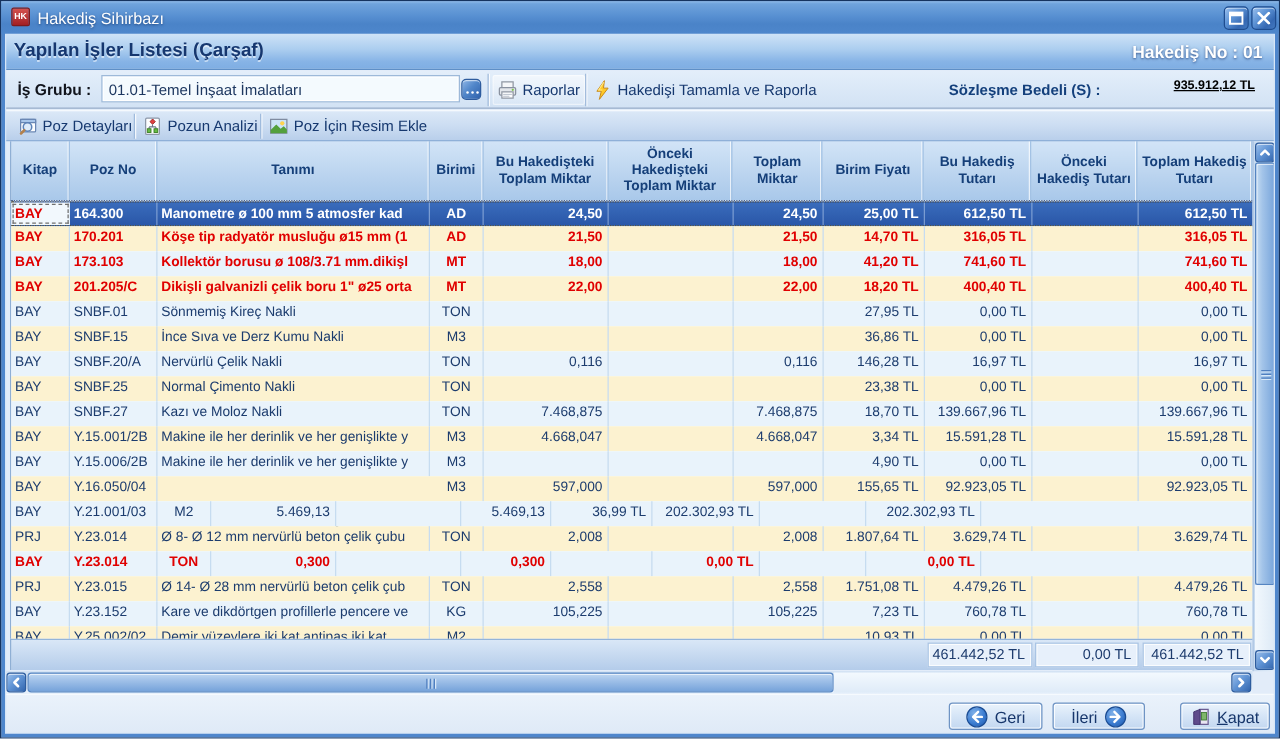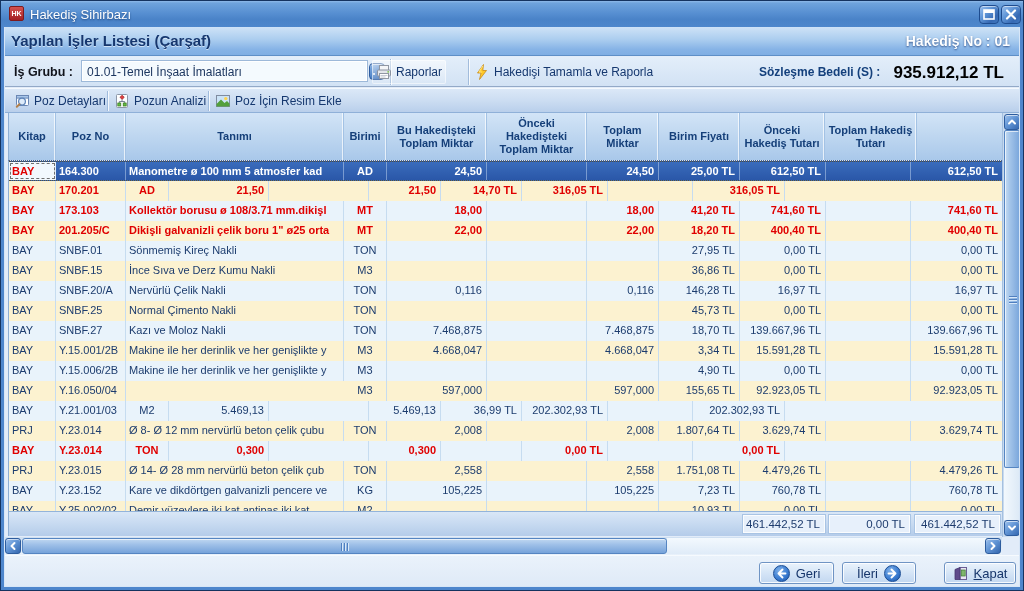--- a/index.html
+++ b/index.html
@@ -47,21 +47,21 @@
     box-shadow:inset 0 1px 0 rgba(255,255,255,.6); }
   .dots-btn i { position:absolute; top:9px; width:2px; height:2px; border-radius:50%; background:#fff; }
   .dots-btn i:nth-child(1){left:3px} .dots-btn i:nth-child(2){left:7px} .dots-btn i:nth-child(3){left:11px}
   .cmd-sep { position:absolute; top:2px; width:1px; height:26px; background:#A2BCDC;
     box-shadow:1px 0 0 rgba(255,255,255,.8); }
   .cmd-item { position:absolute; top:3px; height:24px; display:flex; align-items:center; gap:4px;
     font-size:12px; color:#16386F; padding:0 4px; border-radius:2px; }
   .cmd-item.raised { background:linear-gradient(rgba(255,255,255,.55),rgba(255,255,255,.12));
     box-shadow:inset 0 0 0 1px rgba(255,255,255,.5); }
   .soz-lbl { position:absolute; top:8px; font-size:12px; font-weight:bold; color:#14407C; }
-  .soz-val { position:absolute; top:6px; right:16px; font-size:17px; font-weight:bold; color:#000; }
+  .soz-val { position:absolute; top:6px; right:16px; font-size:10px; font-weight:bold; color:#000;text-decoration:underline; }
 
   .toolbar2 { position:absolute; left:4px; top:88px; width:1016px; height:25px;
     background:linear-gradient(#DBE8F7 0%, #CCDDF2 50%, #B9CFEB 100%);
     border-top:1px solid #F5F9FD; border-bottom:1px solid #8FB0D8; z-index:5; }
   .tb-item { position:absolute; top:1px; height:22px; display:flex; align-items:center; gap:4px;
     font-size:12px; color:#16386F; padding:0 4px; }
   .tb-sep { position:absolute; top:2px; width:1px; height:20px; background:#9FBBDD;
     box-shadow:1px 0 0 rgba(255,255,255,.8); }
 
   
@@ -162,21 +162,21 @@
     <div class="lbl">İş Grubu :</div>
     <div class="combo">
       <div class="val">01.01-Temel İnşaat İmalatları</div>
     </div>
     <div class="dots-btn">
         <i></i>
         <i></i>
         <i></i>
       </div>
     <div class="cmd-sep" style="left:386px"></div>
-    <div class="cmd-item raised" style="left:368px">
+    <div class="cmd-item raised" style="left:390px">
       <svg class="icon16" viewBox="0 0 16 16">
         <rect x="3.5" y="1.5" width="9" height="5" fill="#F5F6F8" stroke="#9097A3" stroke-width="1"></rect>
         <rect x="1.5" y="6" width="13" height="6" rx="1" fill="#E3E6EB" stroke="#8A92A0" stroke-width="1"></rect>
         <rect x="3.5" y="9.5" width="9" height="5" fill="#FDFDFE" stroke="#9097A3" stroke-width="1"></rect>
         <circle cx="12.2" cy="7.8" r="0.9" fill="#7CC24B"></circle>
         <path d="M4.5 11.5 h7 M4.5 13 h5" stroke="#B9C0CB" stroke-width="0.8"></path>
       </svg>
       <span>Raporlar</span>
     </div>
     <div class="cmd-sep" style="left:464px"></div>
@@ -225,40 +225,42 @@
 
   <div id="thead">
       <div class="th" style="width: 47px;">Kitap</div>
       <div class="th" style="width: 70px;">Poz No</div>
       <div class="th" style="width: 218px;">Tanımı</div>
       <div class="th" style="width: 43px;">Birimi</div>
       <div class="th" style="width: 100px;">Bu Hakedişteki Toplam Miktar</div>
       <div class="th" style="width: 100px;">Önceki Hakedişteki Toplam Miktar</div>
       <div class="th" style="width: 72px;">Toplam Miktar</div>
       <div class="th" style="width: 81px;">Birim Fiyatı</div>
+      <div class="th" style="width: 86px;">Bu Hakediş Tutarı</div>
       <div class="th" style="width: 85px;">Önceki Hakediş Tutarı</div>
       <div class="th" style="width: 92px;">Toplam Hakediş Tutarı</div>
     </div>
   <div id="tbody">
       <div class="tr selected">
         <div class="td al focus-cell" style="width: 47px;">BAY</div>
         <div class="td al" style="width: 70px;">164.300</div>
         <div class="td al" style="width: 218px;">Manometre ø 100 mm 5 atmosfer kad</div>
         <div class="td ac" style="width: 43px;">AD</div>
         <div class="td ar" style="width: 100px;">24,50</div>
         <div class="td ar" style="width: 100px;"></div>
         <div class="td ar" style="width: 72px;">24,50</div>
         <div class="td ar" style="width: 81px;">25,00 TL</div>
         <div class="td ar" style="width: 86px;">612,50 TL</div>
         <div class="td ar" style="width: 85px;"></div>
         <div class="td ar" style="width: 92px;">612,50 TL</div>
       </div>
       <div class="tr odd red">
         <div class="td al" style="width: 47px;">BAY</div>
         <div class="td al" style="width: 70px;">170.201</div>
+        <div class="td al" style="width: 218px;">Köşe tip radyatör musluğu  ø15 mm (1</div>
         <div class="td ac" style="width: 43px;">AD</div>
         <div class="td ar" style="width: 100px;">21,50</div>
         <div class="td ar" style="width: 100px;"></div>
         <div class="td ar" style="width: 72px;">21,50</div>
         <div class="td ar" style="width: 81px;">14,70 TL</div>
         <div class="td ar" style="width: 86px;">316,05 TL</div>
         <div class="td ar" style="width: 85px;"></div>
         <div class="td ar" style="width: 92px;">316,05 TL</div>
       </div>
       <div class="tr even red">
@@ -327,21 +329,21 @@
         <div class="td ar" style="width: 92px;">16,97 TL</div>
       </div>
       <div class="tr odd">
         <div class="td al" style="width: 47px;">BAY</div>
         <div class="td al" style="width: 70px;">SNBF.25</div>
         <div class="td al" style="width: 218px;">Normal Çimento Nakli</div>
         <div class="td ac" style="width: 43px;">TON</div>
         <div class="td ar" style="width: 100px;"></div>
         <div class="td ar" style="width: 100px;"></div>
         <div class="td ar" style="width: 72px;"></div>
-        <div class="td ar" style="width: 81px;">45,73 TL</div>
+        <div class="td ar" style="width: 81px;">23,38 TL</div>
         <div class="td ar" style="width: 86px;">0,00 TL</div>
         <div class="td ar" style="width: 85px;"></div>
         <div class="td ar" style="width: 92px;">0,00 TL</div>
       </div>
       <div class="tr even">
         <div class="td al" style="width: 47px;">BAY</div>
         <div class="td al" style="width: 70px;">SNBF.27</div>
         <div class="td al" style="width: 218px;">Kazı ve Moloz Nakli</div>
         <div class="td ac" style="width: 43px;">TON</div>
         <div class="td ar" style="width: 100px;">7.468,875</div>
@@ -437,21 +439,21 @@
         <div class="td ar" style="width: 100px;"></div>
         <div class="td ar" style="width: 72px;">2,558</div>
         <div class="td ar" style="width: 81px;">1.751,08 TL</div>
         <div class="td ar" style="width: 86px;">4.479,26 TL</div>
         <div class="td ar" style="width: 85px;"></div>
         <div class="td ar" style="width: 92px;">4.479,26 TL</div>
       </div>
       <div class="tr even">
         <div class="td al" style="width: 47px;">BAY</div>
         <div class="td al" style="width: 70px;">Y.23.152</div>
-        <div class="td al" style="width: 218px;">Kare ve dikdörtgen galvanizli pencere ve</div>
+        <div class="td al" style="width: 218px;">Kare ve dikdörtgen profillerle pencere ve</div>
         <div class="td ac" style="width: 43px;">KG</div>
         <div class="td ar" style="width: 100px;">105,225</div>
         <div class="td ar" style="width: 100px;"></div>
         <div class="td ar" style="width: 72px;">105,225</div>
         <div class="td ar" style="width: 81px;">7,23 TL</div>
         <div class="td ar" style="width: 86px;">760,78 TL</div>
         <div class="td ar" style="width: 85px;"></div>
         <div class="td ar" style="width: 92px;">760,78 TL</div>
       </div>
       <div class="tr odd">

